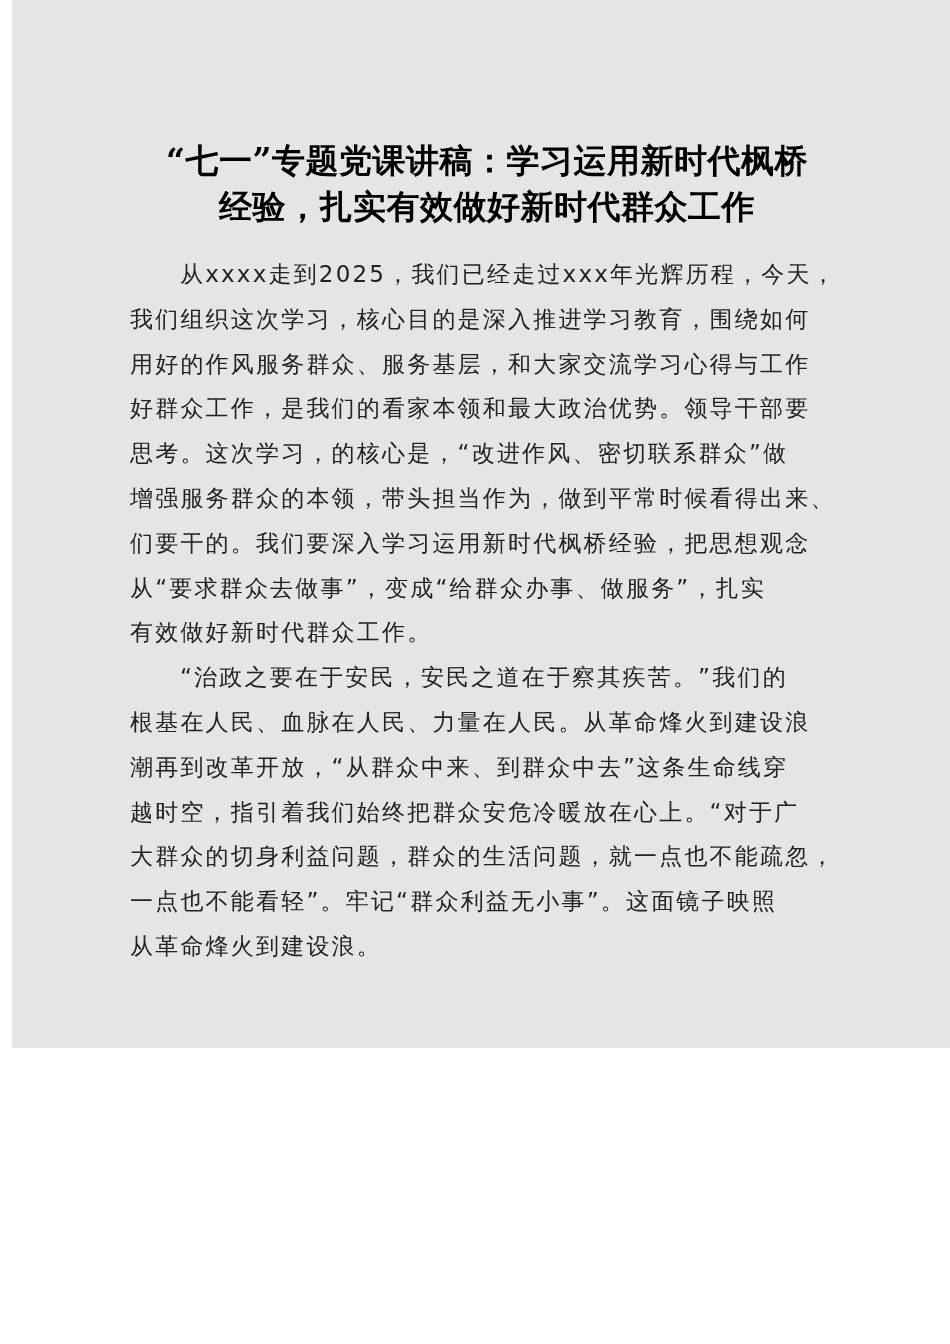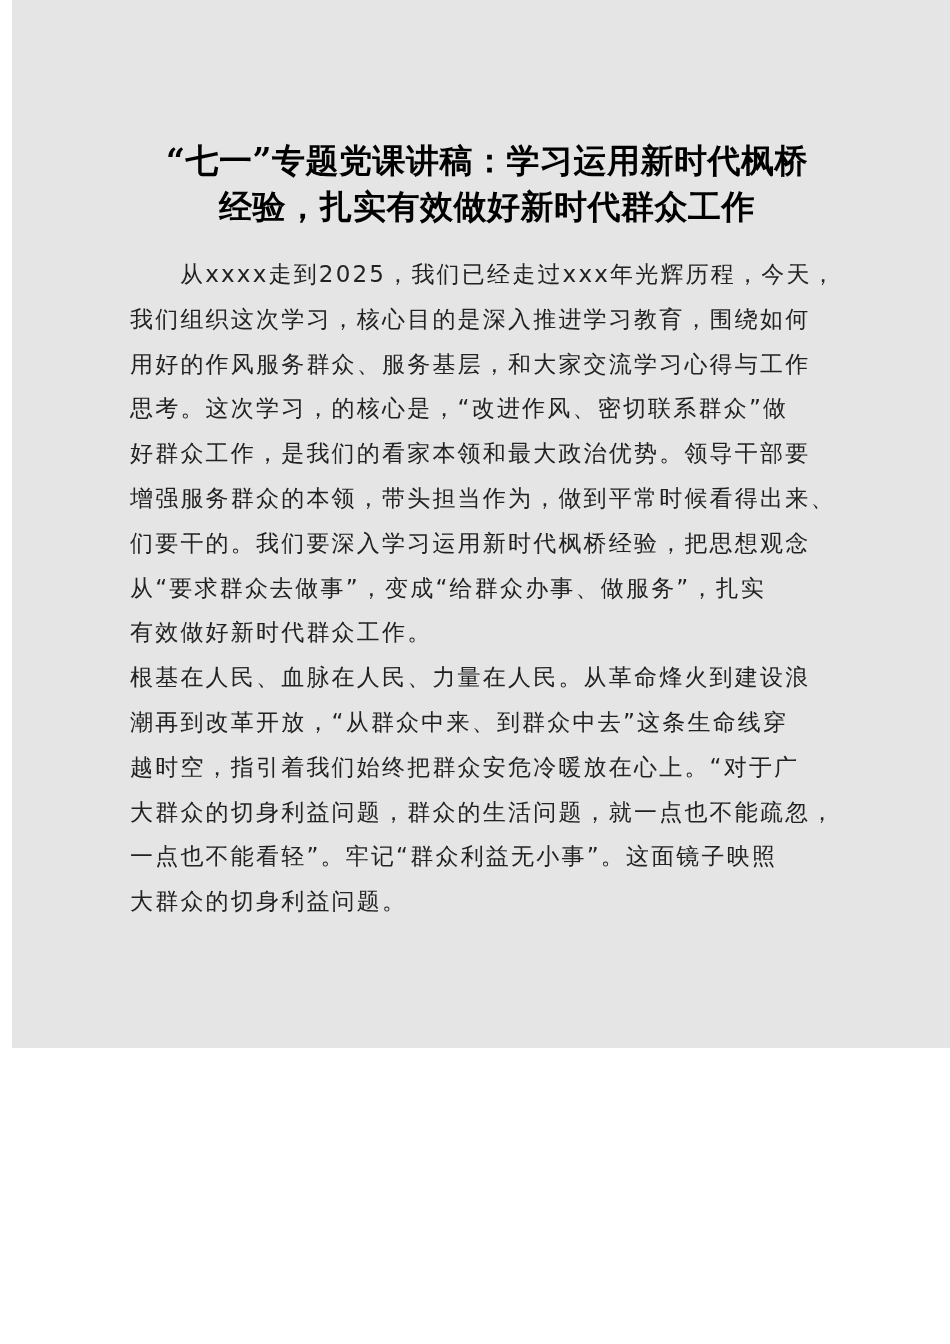--- a/index.html
+++ b/index.html
@@ -27,31 +27,32 @@
     <div>“七一”专题党课讲稿：学习运用新时代枫桥</div>
     <div>经验，扎实有效做好新时代群众工作</div>
   </div>
 
   <div class="body">
 
     <div>
       <div class="line indent">从xxxx走到2025，我们已经走过xxx年光辉历程，今天，</div>
       <div class="line">我们组织这次学习，核心目的是深入推进学习教育，围绕如何</div>
       <div class="line">用好的作风服务群众、服务基层，和大家交流学习心得与工作</div>
+      <div class="line">好群众工作，是我们的看家本领和最大政治优势。领导干部要</div>
       <div class="line">思考。这次学习，的核心是，“改进作风、密切联系群众”做</div>
-      <div class="line">好群众工作，是我们的看家本领和最大政治优势。领导干部要</div>
       <div class="line">增强服务群众的本领，带头担当作为，做到平常时候看得出来、</div>
       <div class="line">们要干的。我们要深入学习运用新时代枫桥经验，把思想观念</div>
       <div class="line">从“要求群众去做事”，变成“给群众办事、做服务”，扎实</div>
       <div class="line">有效做好新时代群众工作。</div>
     </div>
 
 
     <div>
+      <div class="line indent">“治政之要在于安民，安民之道在于察其疾苦。”我们的</div>
       <div class="line">根基在人民、血脉在人民、力量在人民。从革命烽火到建设浪</div>
       <div class="line">潮再到改革开放，“从群众中来、到群众中去”这条生命线穿</div>
       <div class="line">越时空，指引着我们始终把群众安危冷暖放在心上。“对于广</div>
       <div class="line">大群众的切身利益问题，群众的生活问题，就一点也不能疏忽，</div>
       <div class="line">一点也不能看轻”。牢记“群众利益无小事”。这面镜子映照</div>
-      <div class="line">大群众的切身利益问题。</div>
+      <div class="line">从革命烽火到建设浪。</div>
     </div>
   </div>
 </div>
 
 </body></html>

